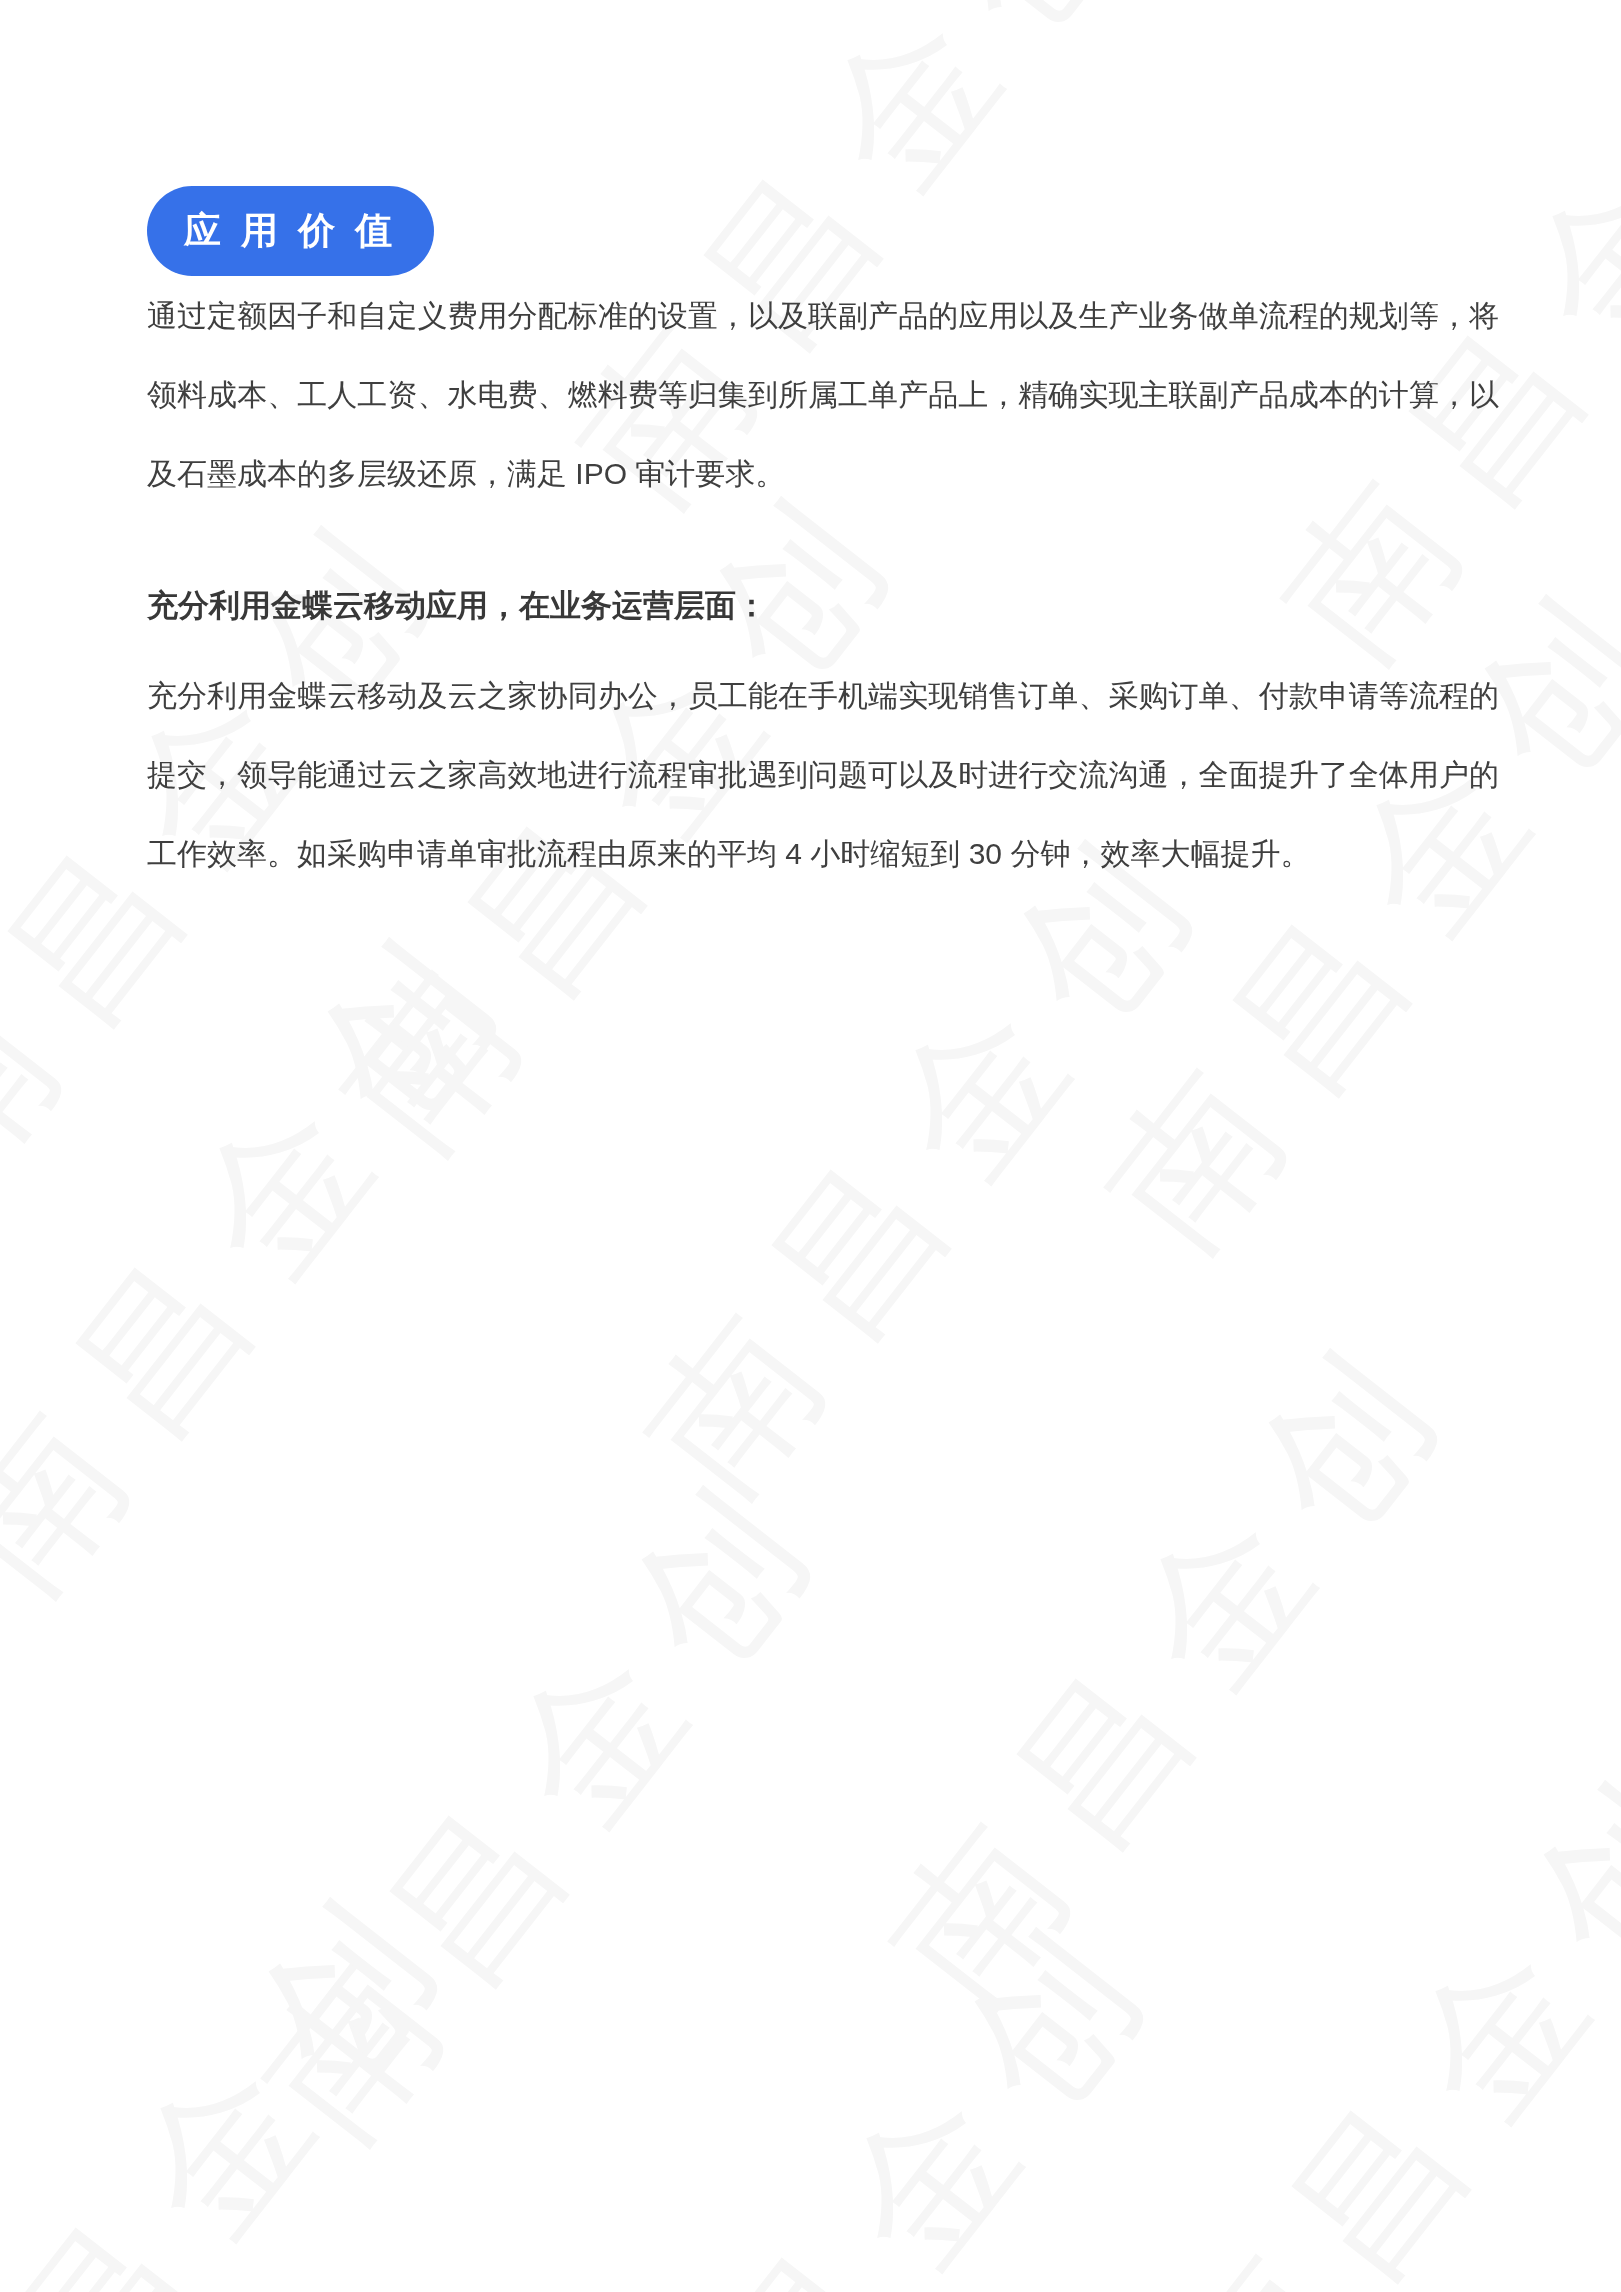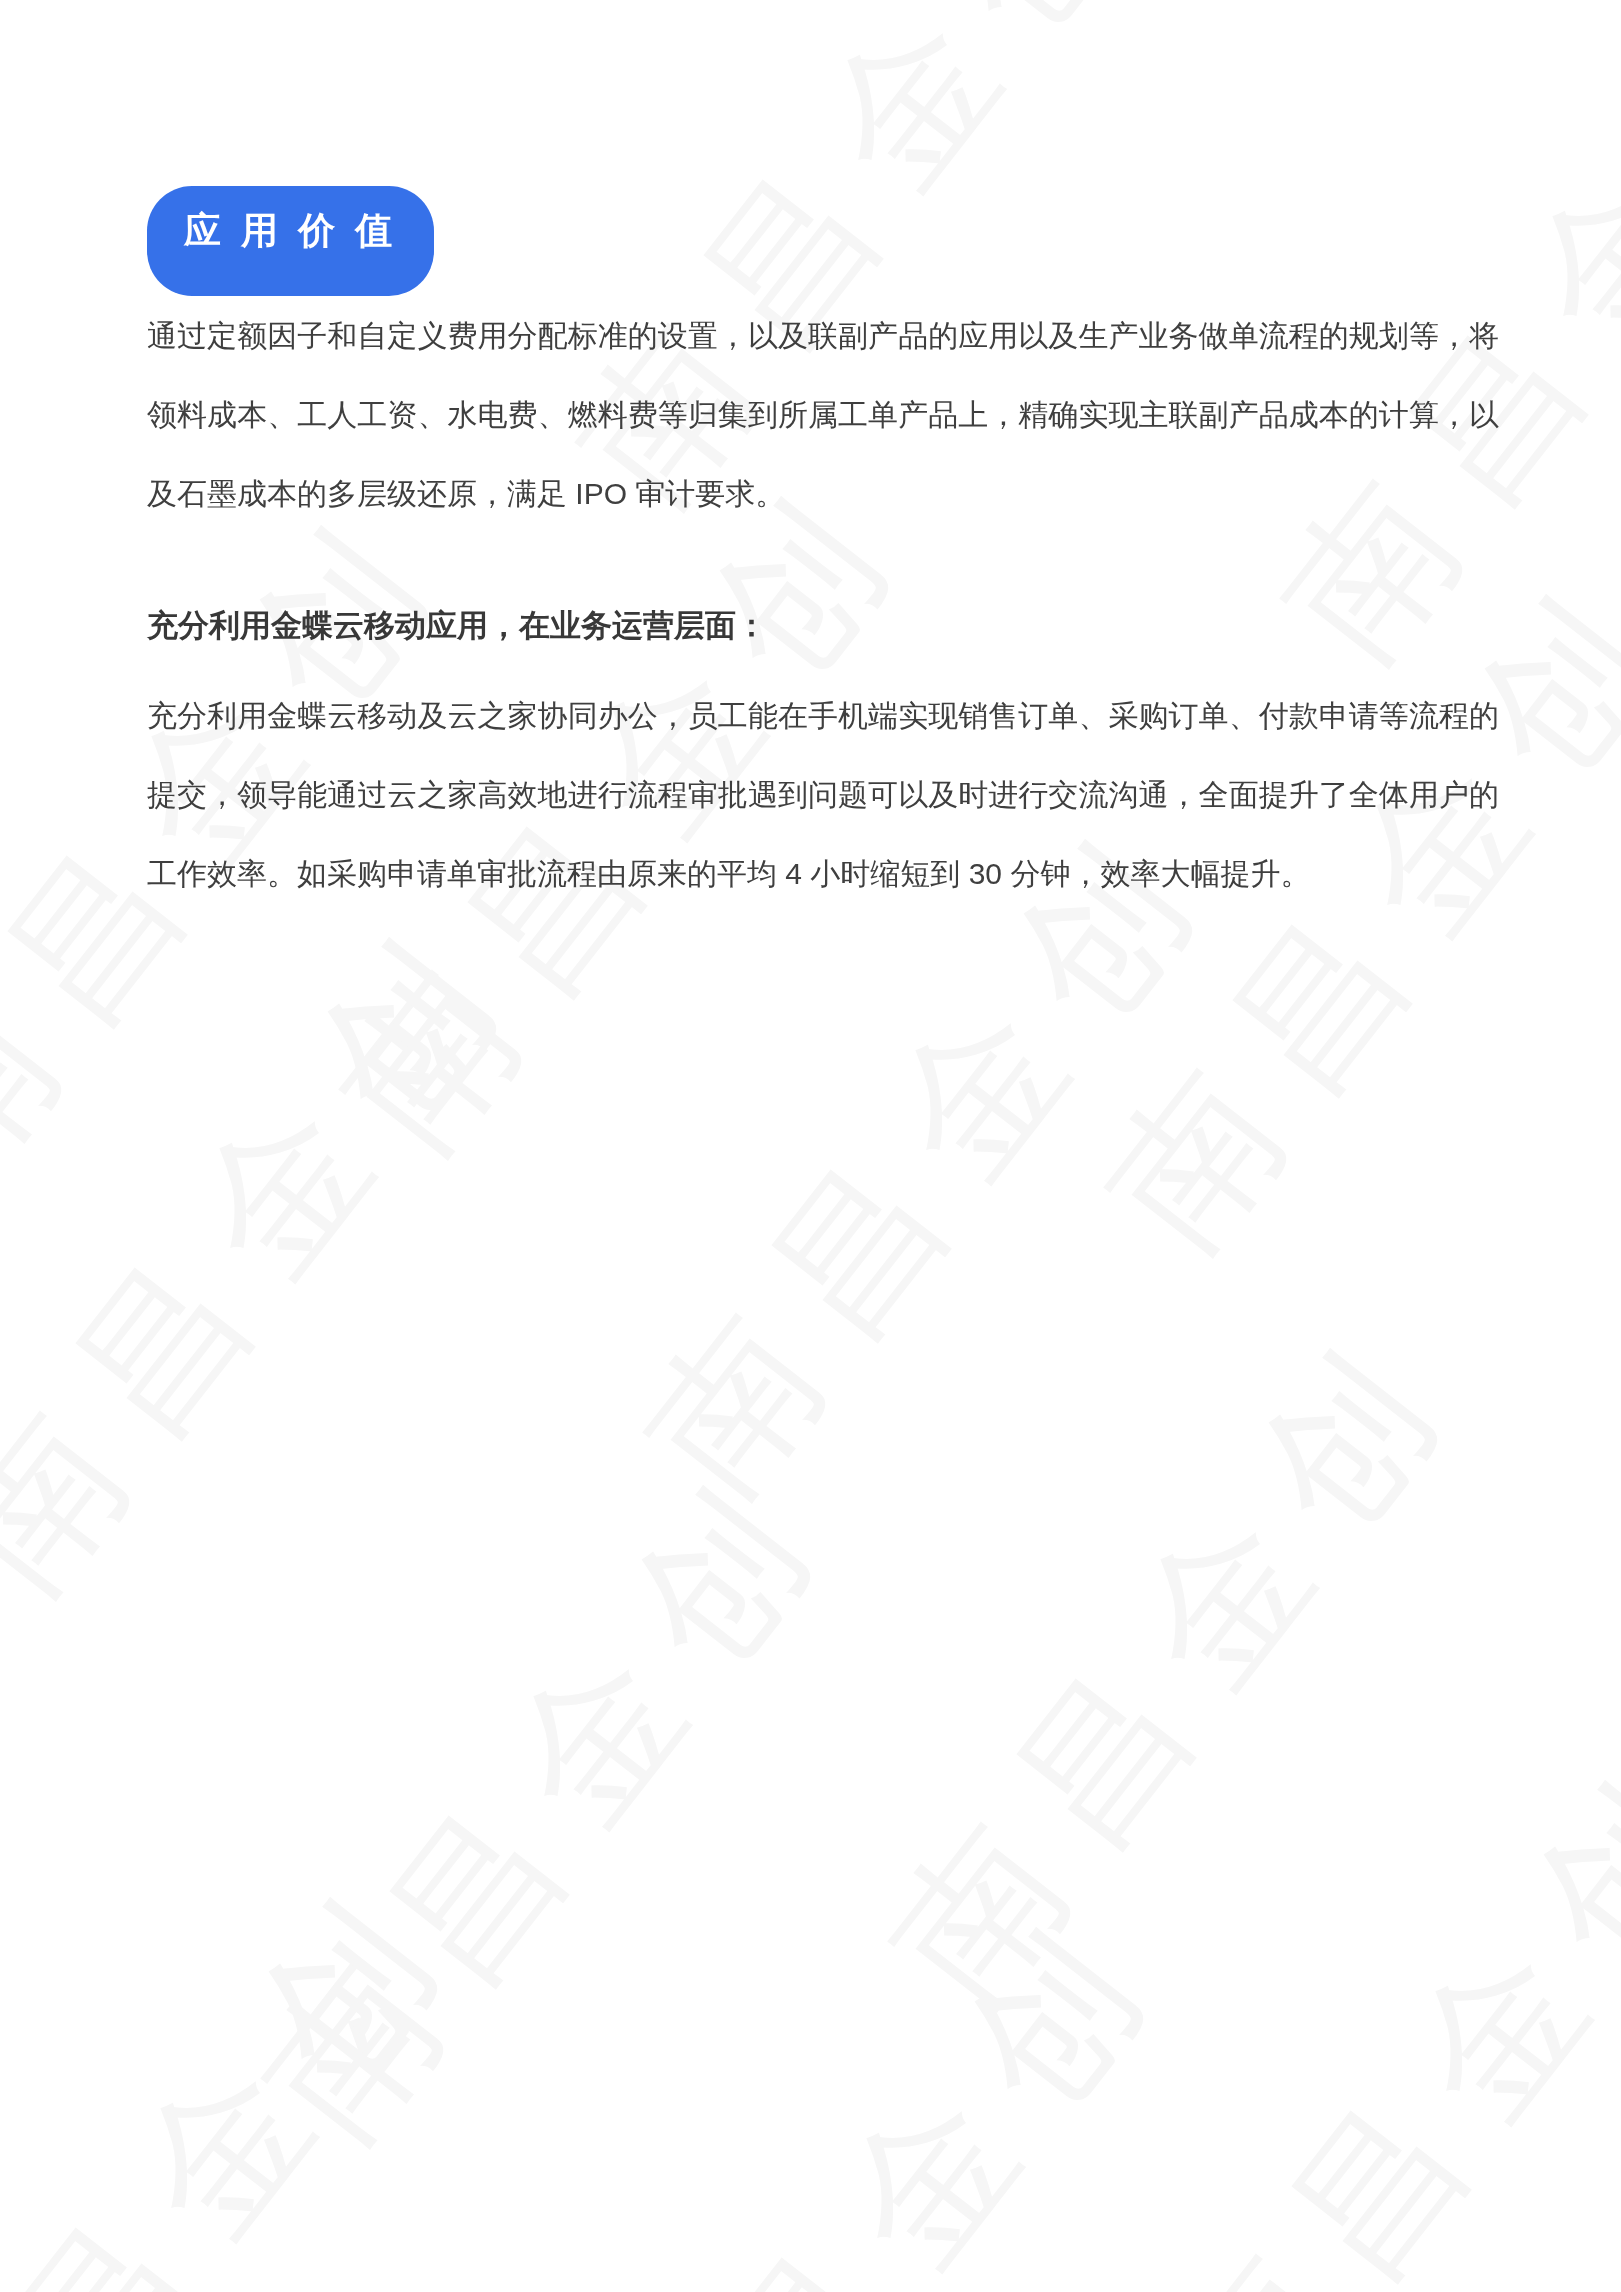--- a/index.html
+++ b/index.html
@@ -35,21 +35,21 @@
   
   .content {
     position: absolute;
     left: 147px;
     right: 122px;
     top: 186px;
     z-index: 1;
   }
   .badge {
     display: inline-block;
-    height: 110px;
+    height: 90px;
     line-height: 90px;
     padding: 0 37px;
     border-radius: 45px;
     background: #3671e9;
     color: #ffffff;
     font-size: 37px;
     font-weight: bold;
     letter-spacing: 4.9px;
   }
   .sec .sec-heading {

